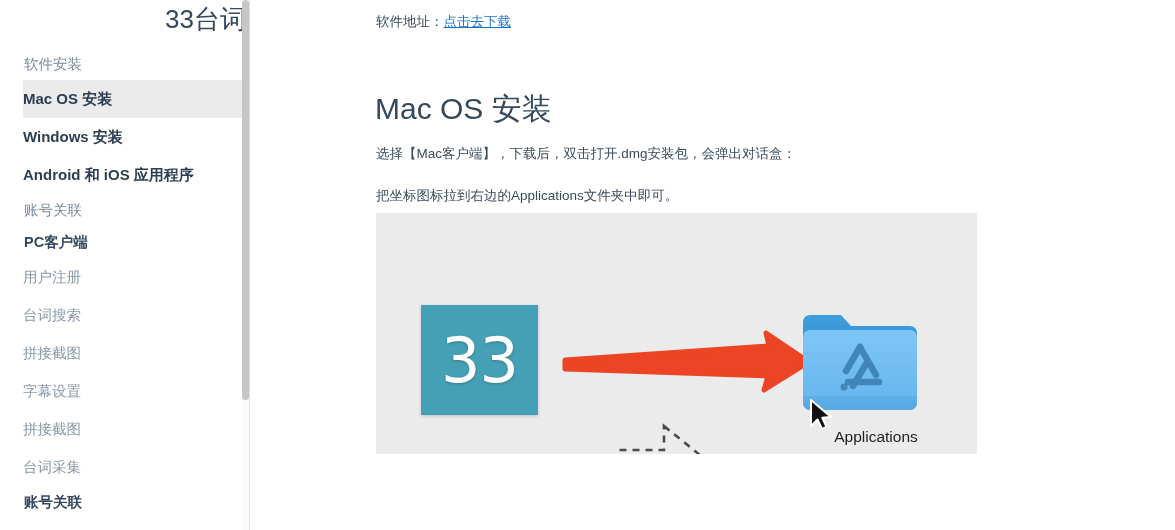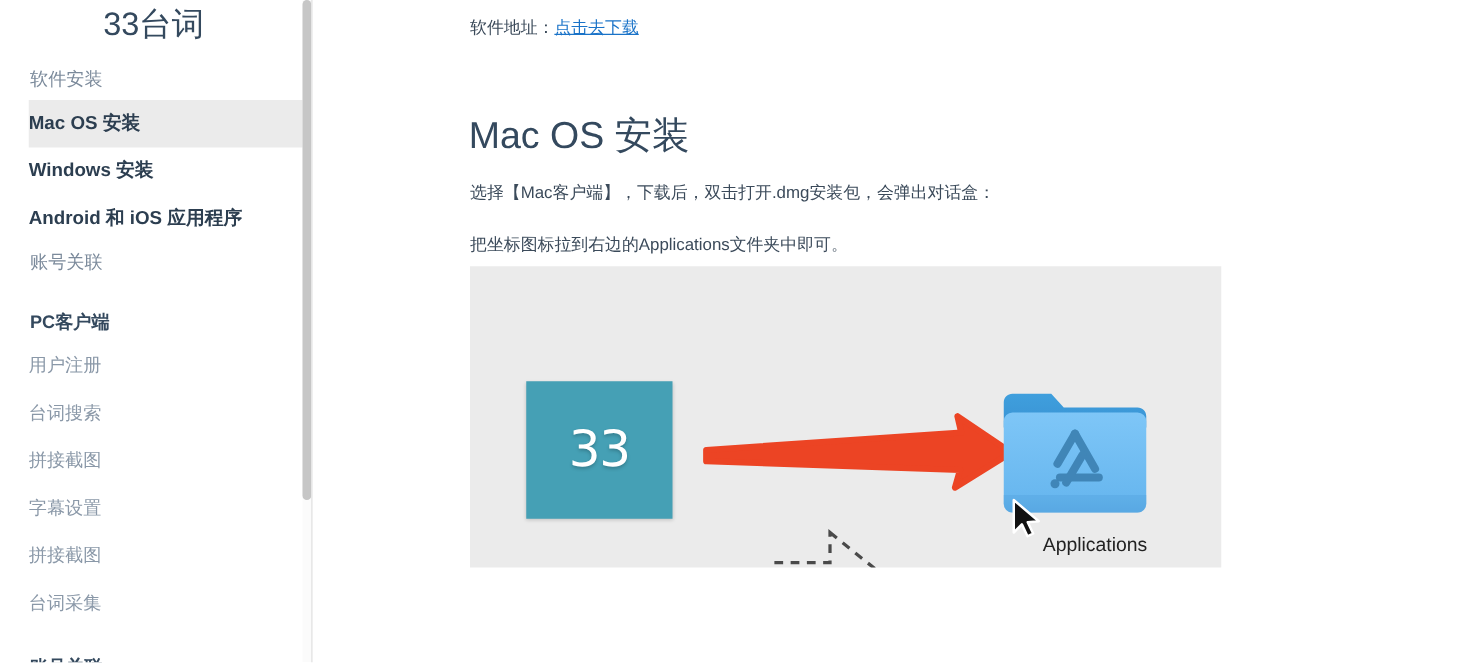--- a/index.html
+++ b/index.html
@@ -22,40 +22,39 @@
     left: 0; top: 0;
     width: 250px; height: 530px;
     background: #ffffff;
     border-right: 1px solid #e0e0e0;
     overflow: hidden;
   }
   #sidebar-logo {
     position: absolute;
     left: 0; top: 2px;
     width: 246px;
-    text-align: center;
+    text-align: right;
     font-size: 26px;
     color: #34495e;
     font-weight: 400;
     letter-spacing: 0px;
     line-height: 34px;
   }
   #nav { position: absolute; left: 0; top: 48px; width: 246px; }
 
   .nav-section {
     font-size: 14.5px;
     color: #7b8a9b;
     padding: 5px 0 5px 24px;
     line-height: 22px;
     white-space: nowrap;
   }
   .nav-section.active-sec {
     color: #34495e;
     font-weight: bold;
-    margin-top: 16px;
   }
   .nav-item {
     font-size: 14.5px;
     color: #8a98a8;
     padding: 9px 0 9px 23px;
     line-height: 20px;
     white-space: nowrap;
   }
   .nav-item.strong {
     color: #2c3e50;
@@ -140,21 +139,21 @@
     position: absolute;
     left: 45px; top: 92px;
     width: 117px; height: 110px;
     background: #45a0b5;
     box-shadow: 0 1px 3px rgba(0,0,0,0.18);
   }
   #app-icon-num {
     position: absolute;
     left: 0; top: 0; width: 117px; height: 110px;
     display: flex; align-items: center; justify-content: center;
-    font-size: 40px;
+    font-size: 62px;
     color: #ffffff;
     font-weight: 400;
     letter-spacing: -1px;
     text-shadow: 0 1px 3px rgba(0,0,0,0.22);
     font-family: "DejaVu Sans", sans-serif;
   }
   #app-icon-label {
     position: absolute;
     left: 0px; top: 212px;
     width: 207px;

